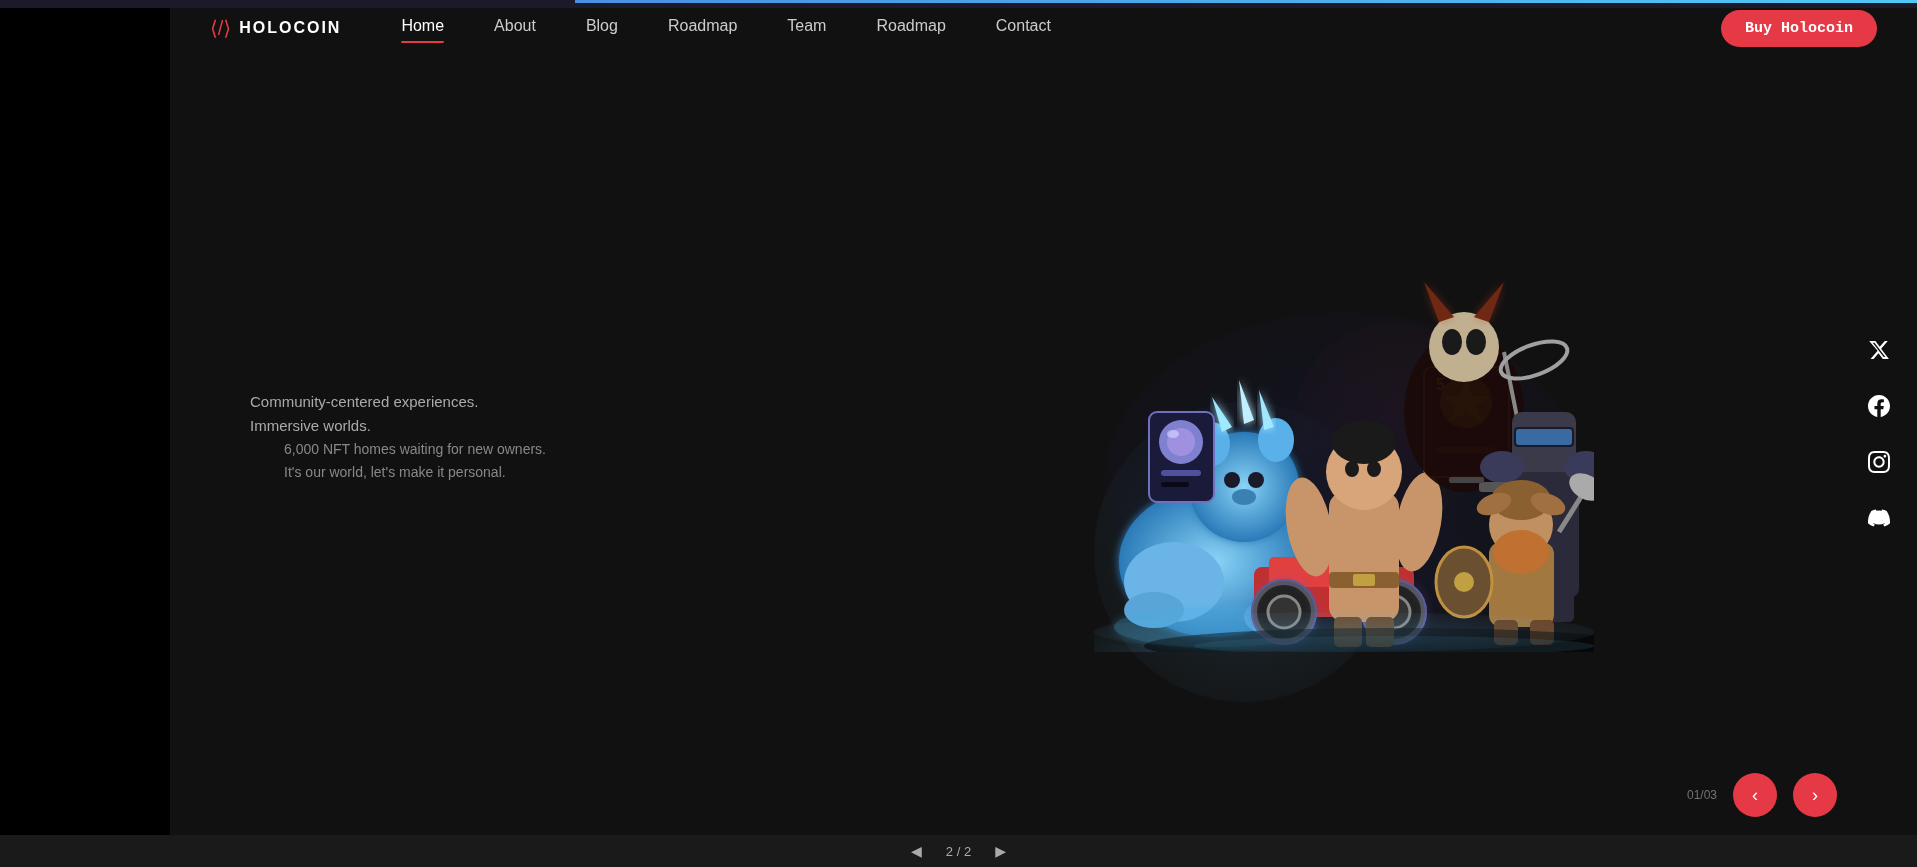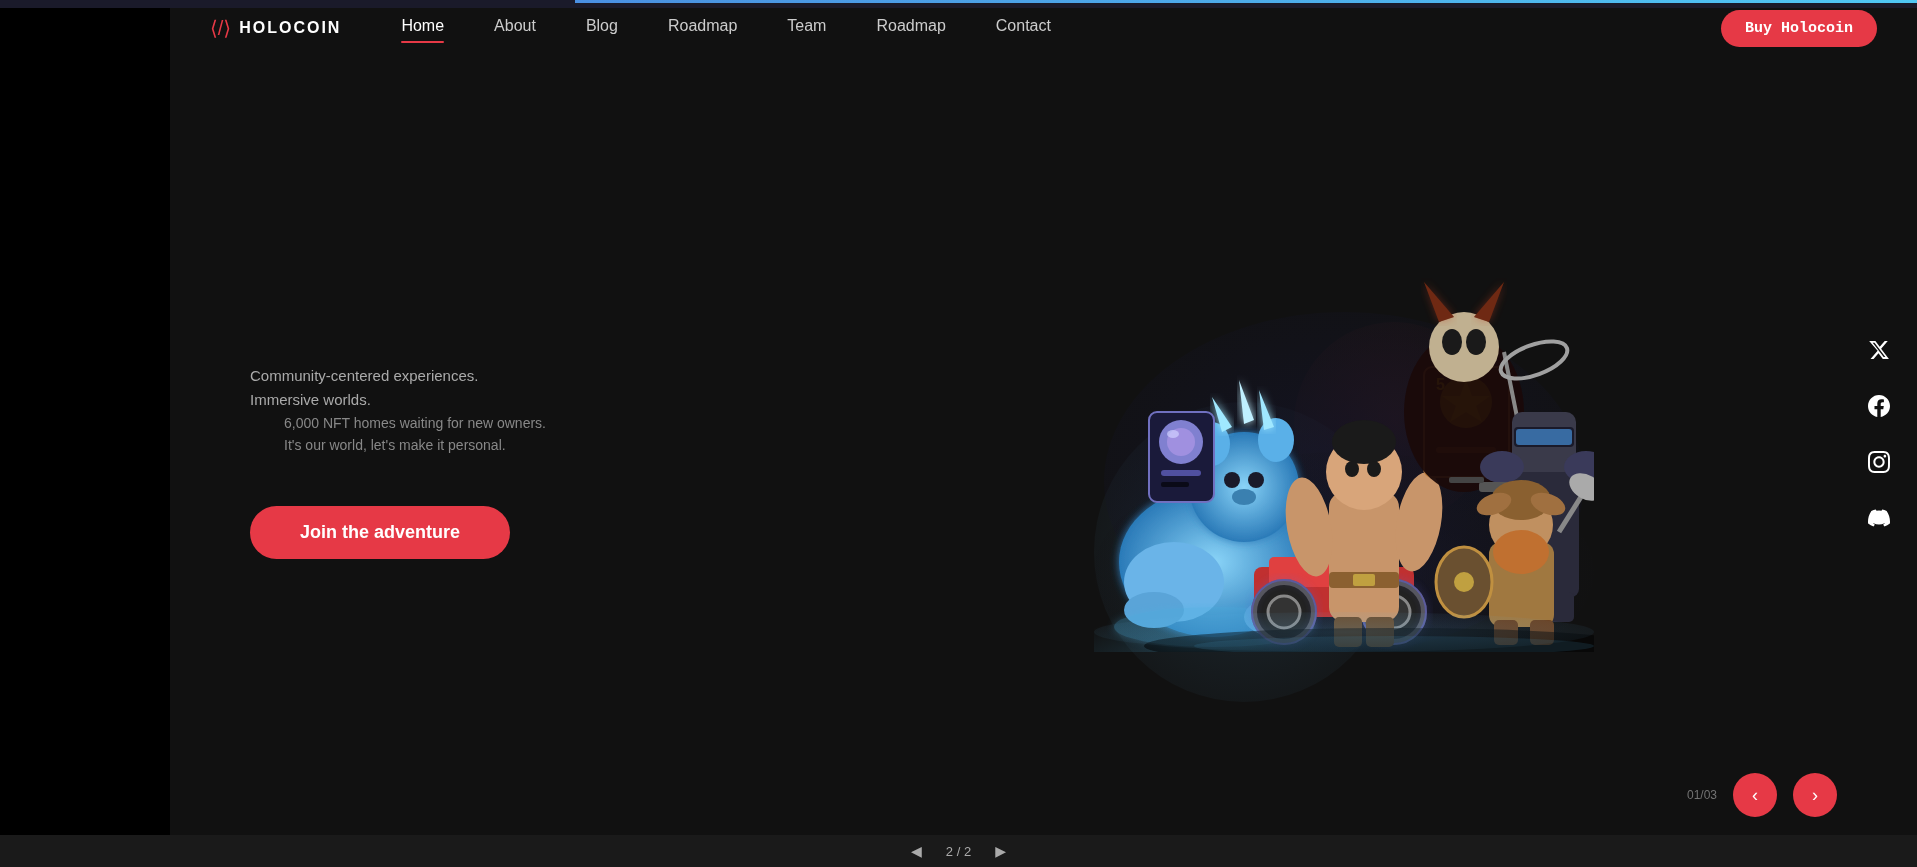--- a/index.html
+++ b/index.html
@@ -366,21 +366,20 @@
     <a class="nav-link">Contact</a>
   </div>
   <button class="buy-btn">Buy Holocoin</button>
 </nav>
 
 <div class="main-content">
 
   <div class="hero-text">
     <p class="hero-subtitle">Community-centered experiences.<br>Immersive worlds.</p>
     <p class="hero-description">6,000 NFT homes waiting for new owners.<br>It's our world, let's make it personal.</p>
-    <button class="adventure-btn">Join the adventure</button>
   </div>
 
   <div class="hero-image">
     <div class="scene">
 
       <div class="glow-1"></div>
       <div class="glow-2"></div>
       <div class="chars-bg"></div>
 
       <svg viewBox="0 0 500 380" xmlns="http://www.w3.org/2000/svg" style="width:100%;height:100%;position:absolute;top:0;left:0;">

